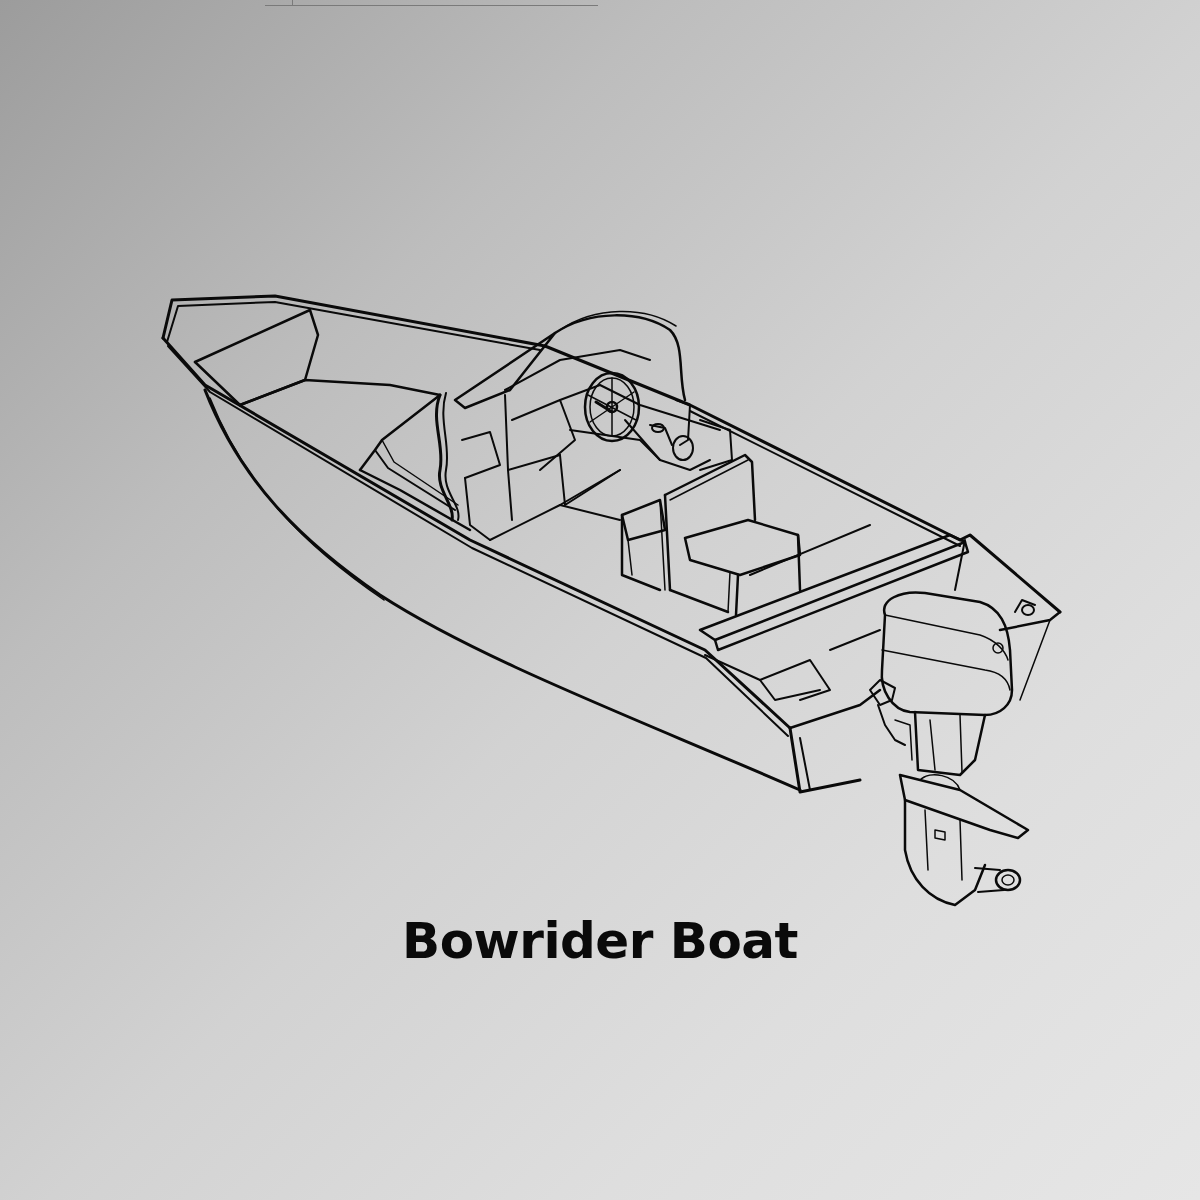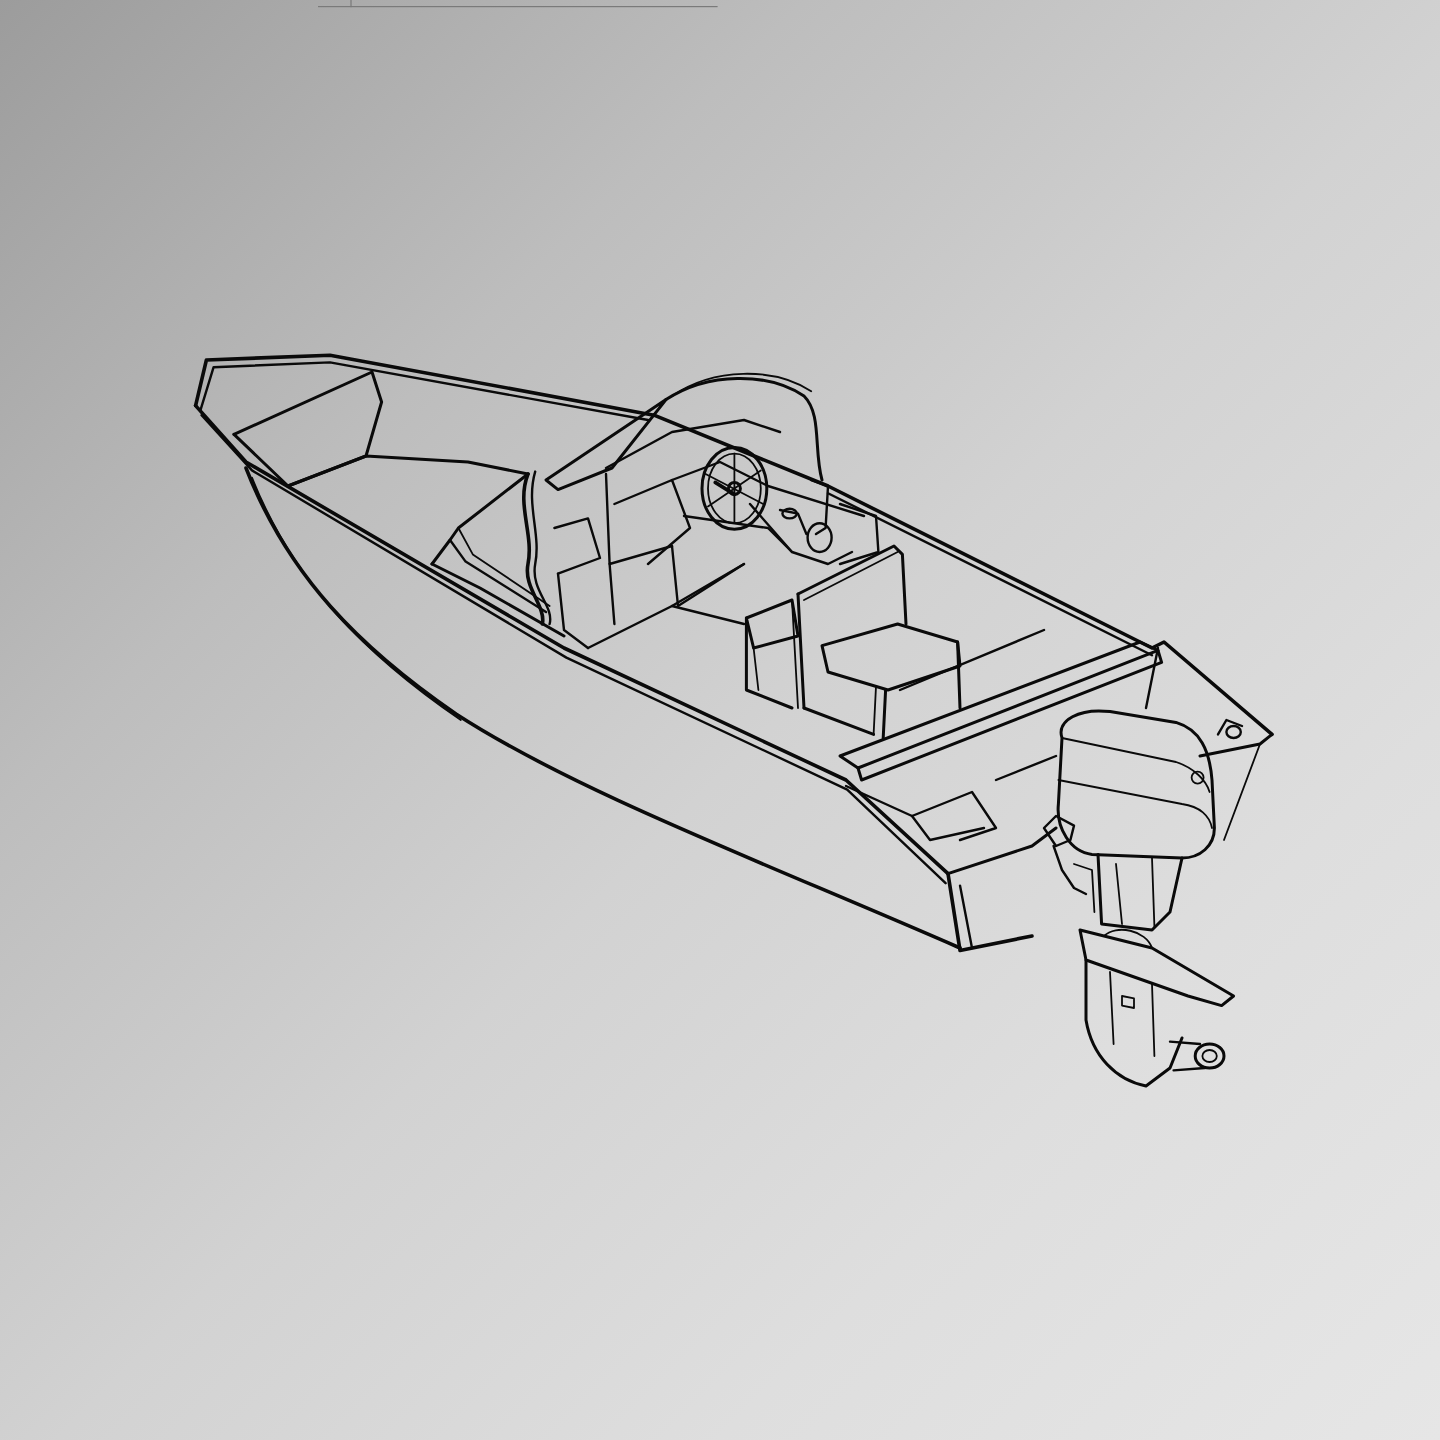--- a/index.html
+++ b/index.html
@@ -170,13 +170,14 @@
         <path d="M935 830 L945 832 L945 840 L935 838 Z" stroke-width="1.5"></path>
       </g>
 
       <g stroke-width="2">
         <ellipse cx="1028" cy="610" rx="6" ry="5"></ellipse>
         <path d="M1015 612 L1022 600 L1035 605"></path>
       </g>
     </svg>
   </div>
 
+  <div class="caption">Bowrider Boat</div>
 </div>
 
 </body></html>

